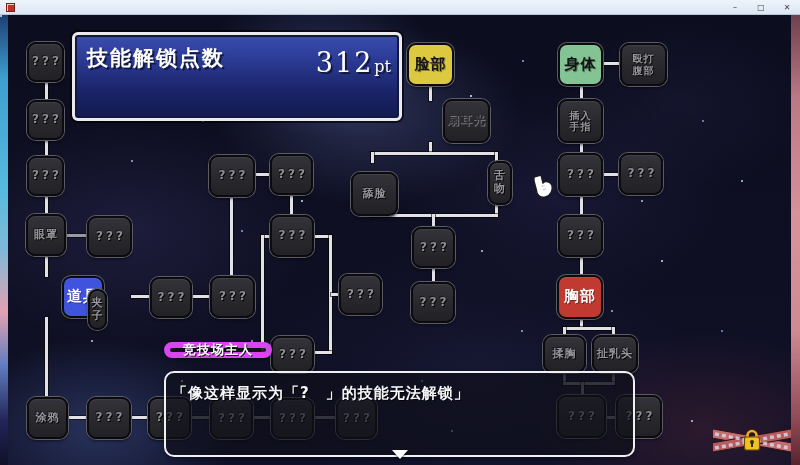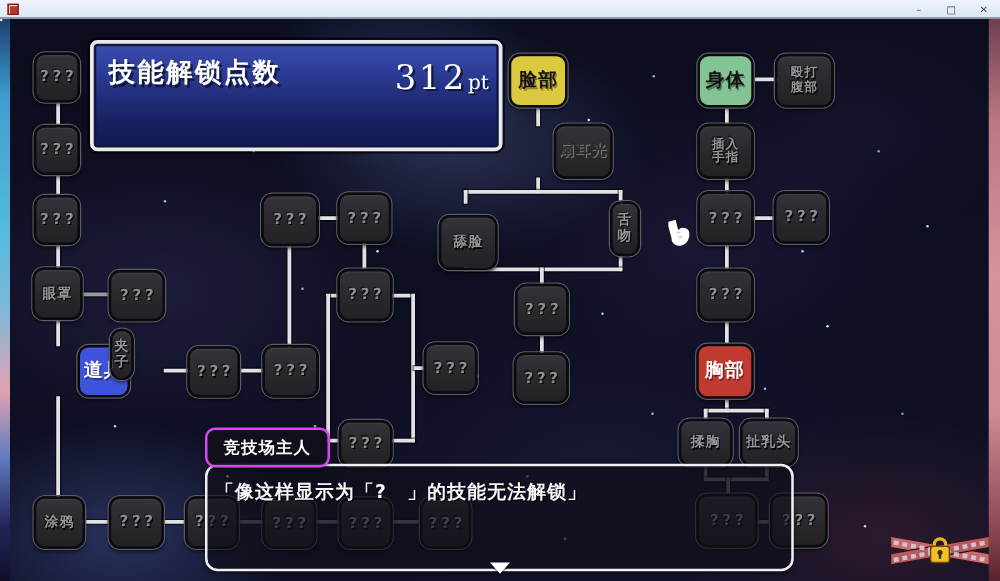--- a/index.html
+++ b/index.html
@@ -69,22 +69,22 @@
     border:3px solid #e9e9ef; border-radius:6px;
     background:linear-gradient(180deg,#3a4cae 0%,#2c3c96 28%,#1a2468 68%,#121a50 100%);
     box-shadow:0 0 0 2px rgba(0,0,0,.65), inset 0 0 0 2px #11183e; }
   .panel-title { position:absolute; left:12px; top:9px; font-size:21px; font-weight:bold; color:#fff;
     letter-spacing:2px; text-shadow:2px 2px 0 rgba(0,0,0,.55); }
   .panel-points { position:absolute; right:8px; top:12px; color:#fff; text-shadow:2px 2px 0 rgba(0,0,0,.55); }
   .panel-points .pv { font-family:"DejaVu Serif",serif; font-size:27px; letter-spacing:2px; }
   .panel-points .pu { font-family:"DejaVu Serif",serif; font-size:16px; margin-left:1px; }
 
   
-  .nameplate { position:absolute; left:164px; top:342px; height:32px; padding:0 13px; z-index:11;
-    border:2px solid #d946ef; border-radius:8px; background:rgba(16,16,26,.88);
+  .nameplate { position:absolute; left:164px; top:342px; height:16px; padding:0 13px; z-index:11;
+    border:6px solid #d946ef; border-radius:8px; background:rgba(16,16,26,.88);
     display:flex; align-items:center; box-shadow:0 1px 3px rgba(0,0,0,.5); }
   .nameplate span { color:#fff; font-size:13px; font-weight:bold; letter-spacing:1px;
     text-shadow:1px 1px 0 rgba(0,0,0,.8); }
   .dialog { position:absolute; left:164px; top:371px; width:471px; height:86px; z-index:10;
     border:2px solid #f0f0f4; border-radius:10px; background:rgba(14,14,24,.62);
     box-shadow:0 2px 4px rgba(0,0,0,.4); }
   .dialog p { margin:11px 0 0 6px; color:#f7f7f9; font-size:15px; font-weight:bold;
     letter-spacing:1px; text-shadow:1px 1px 0 rgba(0,0,0,.85); }
   .continue-tri { position:absolute; left:50%; bottom:-4px; transform:translateX(-50%);
     width:0; height:0; border-left:8px solid transparent; border-right:8px solid transparent;
@@ -180,21 +180,21 @@
       </div>
       <div class="node category selected" style="left: 26px; top: 276px; width: 42px; height: 42px; background: rgb(64, 83, 220); margin-left: 36px;">
         <span class="nl" style="color: rgb(255, 255, 255);">道具</span>
       </div>
       <div class="node locked" style="left: 27px; top: 397px; width: 41px; height: 42px;">
         <span class="nl">涂鸦</span>
       </div>
       <div class="node unknown" style="left: 87px; top: 216px; width: 45px; height: 41px;">
         <span class="nl">???</span>
       </div>
-      <div class="node locked" style="left: 88px; top: 263px; width: 19px; height: 41px;">
+      <div class="node locked" style="left: 88px; top: 289px; width: 19px; height: 41px;">
         <span class="nl">夹子</span>
       </div>
       <div class="node unknown" style="left: 150px; top: 277px; width: 42px; height: 41px;">
         <span class="nl">???</span>
       </div>
       <div class="node unknown" style="left: 210px; top: 276px; width: 45px; height: 42px;">
         <span class="nl">???</span>
       </div>
       <div class="node unknown" style="left: 209px; top: 155px; width: 46px; height: 42px;">
         <span class="nl">???</span>

